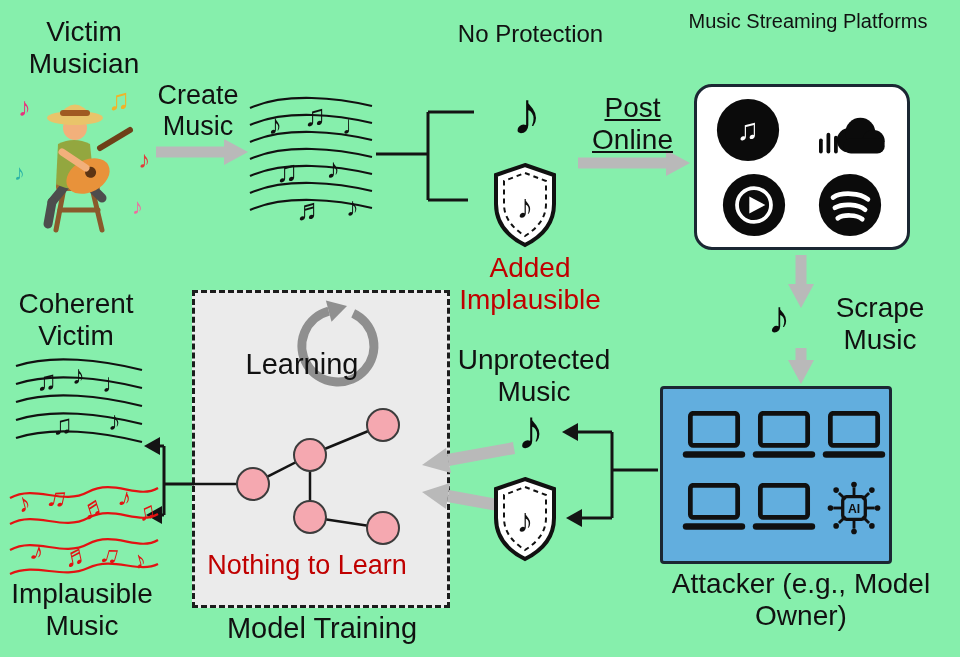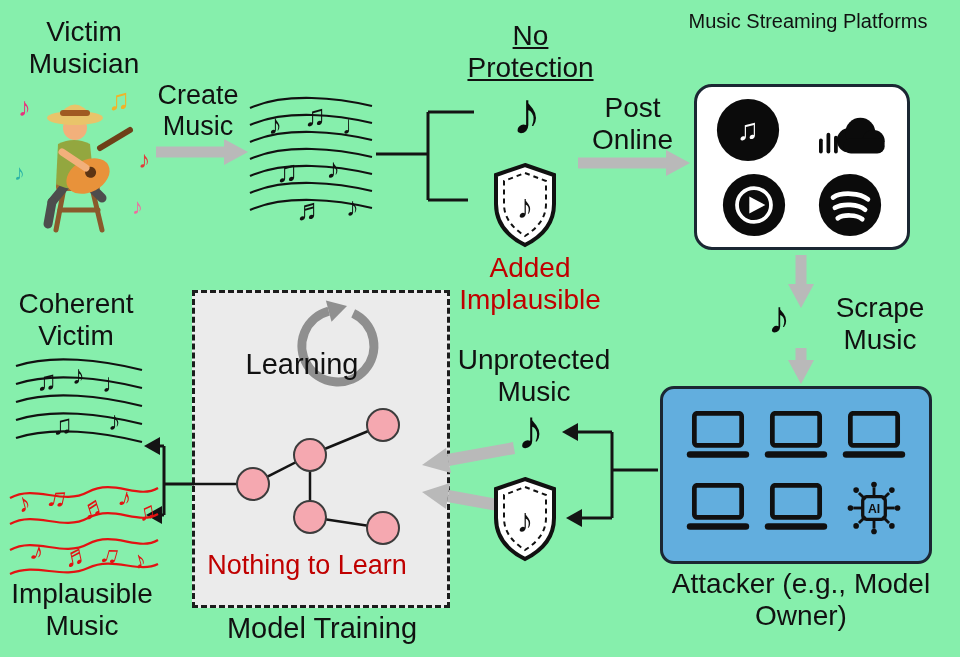--- a/index.html
+++ b/index.html
@@ -10,22 +10,22 @@
   .red { color:#c00000; }
   .note-glyph { position:absolute; text-align:center; color:#0b0b0b; z-index:3; line-height:1; }
   svg { display:block; }
   .box-platforms {
     position:absolute; left:694px; top:84px; width:216px; height:166px;
     border:3px solid #1b2733; border-radius:18px; background:#fff;
     display:flex; flex-wrap:wrap; align-items:center; justify-content:center;
     gap:6px 30px; padding:8px; z-index:2;
   }
   .box-attacker {
-    position:absolute; left:660px; top:386px; width:272px; height:178px;
-    border:3px solid #1b2733; border-radius:14px; background:#62aede;
+    position:absolute; left:660px; top:386px; width:232px; height:178px;
+    border:3px solid #1b2733; border-radius:4px; background:#62aede;
     display:grid; grid-template-columns:repeat(3,1fr); align-items:center; justify-items:center;
     padding:14px 16px; z-index:2;
   }
   .box-training {
     position:absolute; left:192px; top:290px; width:258px; height:318px;
     border:3px dashed #1c1c1c; background:#ebebeb; z-index:0;
   }
   .overlay { position:absolute; left:0; top:0; z-index:1; pointer-events:none; }
   .icon-layer { position:absolute; z-index:2; }
 </style>
@@ -112,31 +112,31 @@
       <text x="22" y="44" font-size="28">♪</text>
       <text x="58" y="36" font-size="30">♫</text>
       <text x="96" y="44" font-size="26">♩</text>
       <text x="30" y="92" font-size="30">♫</text>
       <text x="80" y="88" font-size="28">♪</text>
       <text x="50" y="130" font-size="30">♬</text>
       <text x="100" y="126" font-size="26">♪</text>
     </g>
   </svg>
 
-  <div class="label" style="left:448px;top:20px;width:165px;font-size:28px;text-decoration:underline;">No Protection</div>
+  <div class="label" style="left:448px;top:20px;width:165px;font-size:24px;">No Protection</div>
   <div class="note-glyph" style="left:492px;top:84px;width:70px;font-size:60px;">♪</div>
 
   <svg class="icon-layer" style="left:490px;top:162px;" width="70" height="86" viewBox="0 0 70 86">
     <path d="M35,3 L64,13 V42 C64,62 51,75 35,83 C19,75 6,62 6,42 V13 Z" fill="#fff" stroke="#111" stroke-width="4"></path>
     <path d="M35,11 L56,19 V42 C56,57 46,67 35,74 C24,67 14,57 14,42 V19 Z" fill="none" stroke="#111" stroke-width="2" stroke-dasharray="5,4"></path>
     <text x="35" y="56" font-size="34" text-anchor="middle" fill="#111">♪</text>
   </svg>
   <div class="label red" style="left:440px;top:252px;width:180px;font-size:28px;">Added Implausible</div>
 
-  <div class="label" style="left:580px;top:92px;width:105px;font-size:28px;">Post Online</div>
+  <div class="label" style="left:580px;top:92px;width:105px;font-size:28px;text-decoration:underline;">Post Online</div>
 
   <div class="label" style="left:680px;top:10px;width:256px;font-size:20px;text-align:center;">Music Streaming Platforms</div>
 
   <div class="box-platforms">
     <svg width="66" height="66" viewBox="0 0 70 70">
       <circle cx="35" cy="35" r="33" fill="#0b0b0b"></circle>
       <text x="35" y="46" font-size="32" text-anchor="middle" fill="#fff">♫</text>
     </svg>
     <svg width="78" height="62" viewBox="0 0 78 66">
       <g stroke="#0b0b0b" stroke-width="4" stroke-linecap="round">

